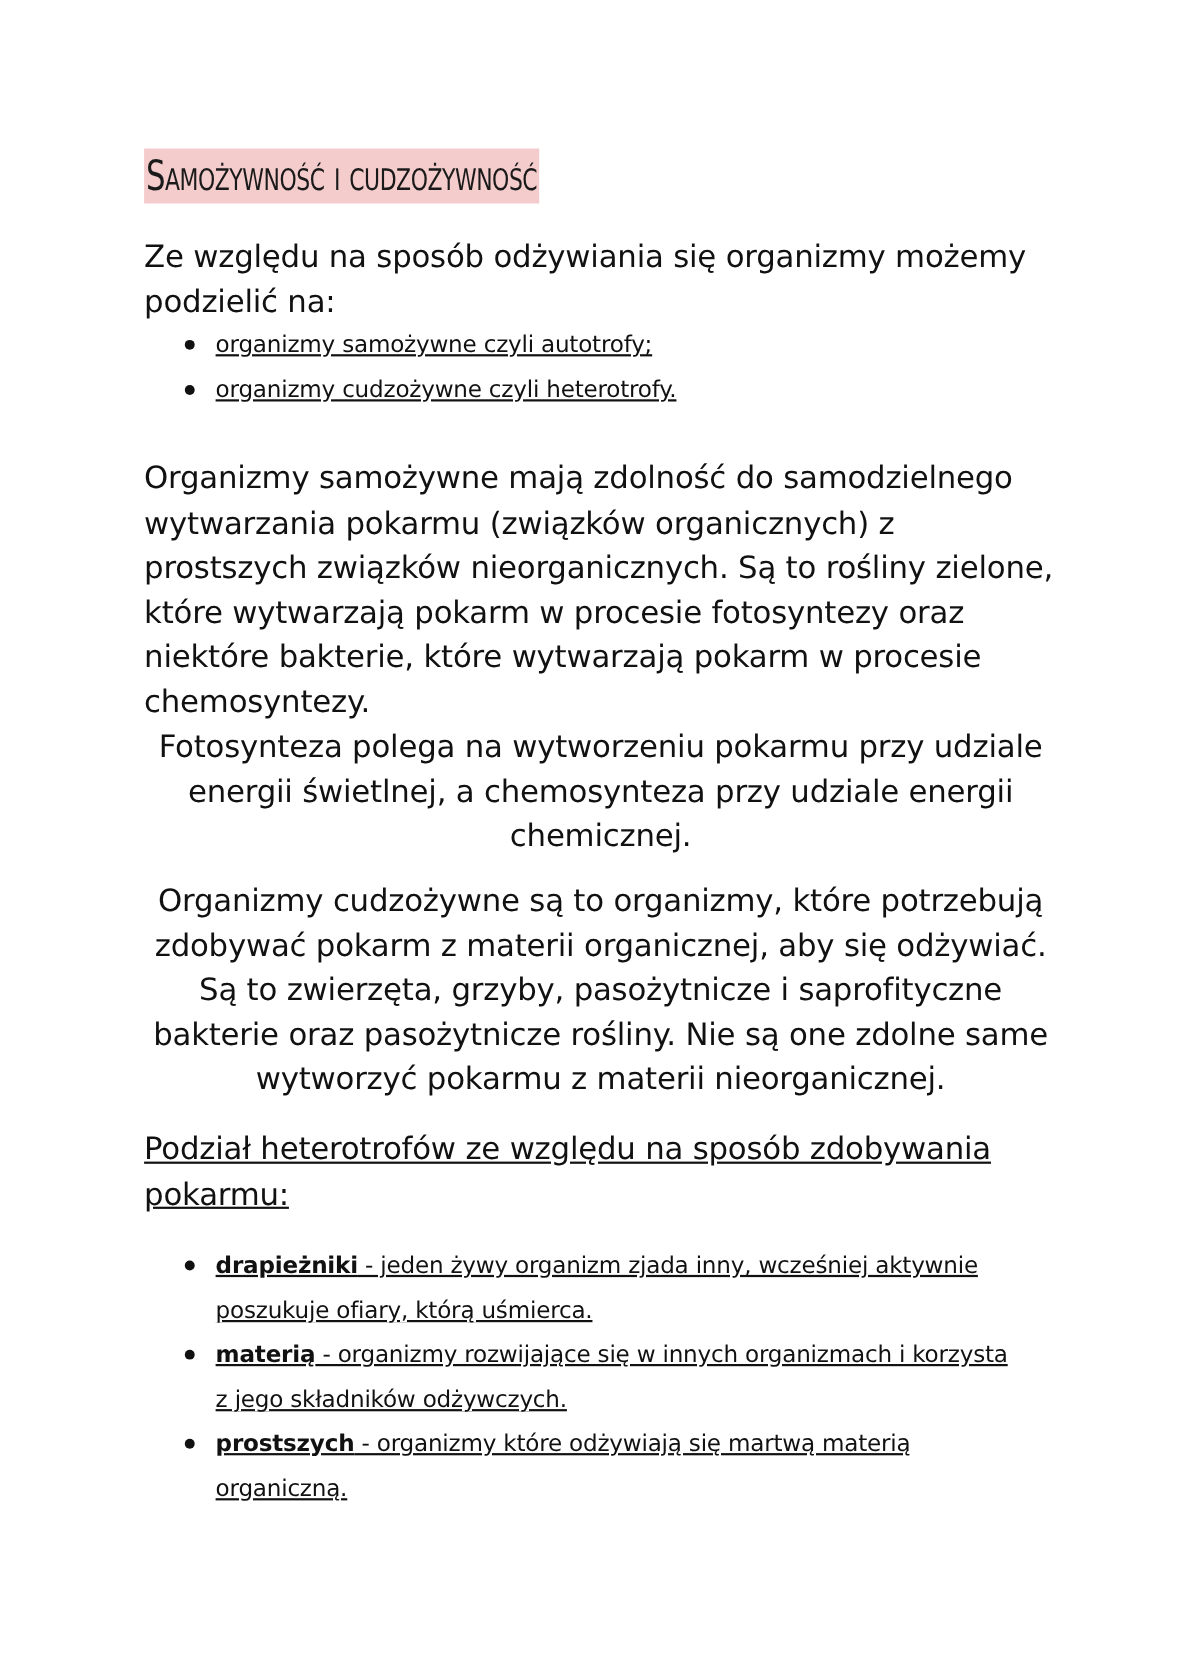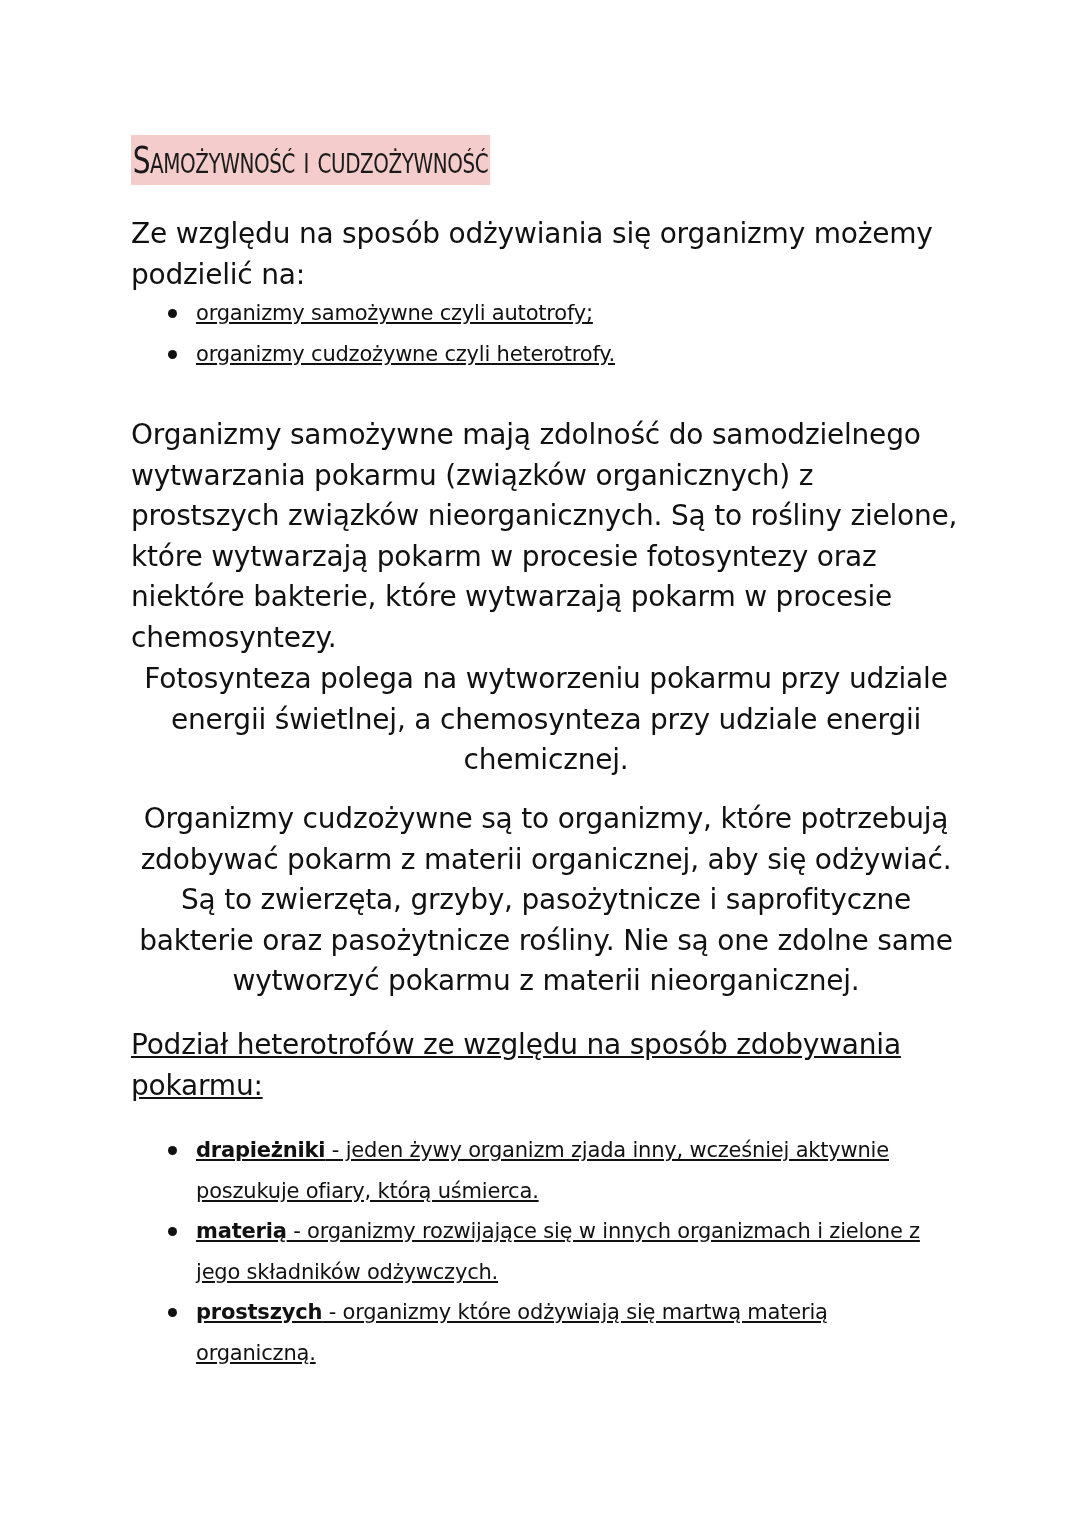--- a/index.html
+++ b/index.html
@@ -54,15 +54,15 @@
 <p class="p" style="top:415px;"><b>Organizmy samożywne</b><span> mają zdolność do samodzielnego wytwarzania pokarmu (związków organicznych) z prostszych związków nieorganicznych. Są to rośliny zielone, które wytwarzają pokarm w procesie fotosyntezy oraz niektóre bakterie, które wytwarzają pokarm w procesie chemosyntezy.</span></p>
 
 <p class="p" style="top:659px;text-align:center;">Fotosynteza polega na wytworzeniu pokarmu przy udziale energii świetlnej, a chemosynteza przy udziale energii chemicznej.</p>
 
 <p class="p" style="top:799px;text-align:center;"><b>Organizmy cudzożywne</b><span> są to organizmy, które potrzebują zdobywać pokarm z materii organicznej, aby się odżywiać. Są to zwierzęta, grzyby, pasożytnicze i saprofityczne bakterie oraz pasożytnicze rośliny. Nie są one zdolne same wytworzyć pokarmu z materii nieorganicznej.</span></p>
 
 <p class="p" style="top:1025px;text-decoration:underline;">Podział heterotrofów ze względu na sposób zdobywania pokarmu:</p>
 
 <ul class="list" style="top:1106px; width:800px;margin-top:24px;">
   <li><span class="bullet"></span><b>drapieżniki</b><span> - jeden żywy organizm zjada inny, wcześniej aktywnie poszukuje ofiary, którą uśmierca.</span></li>
-  <li><span class="bullet"></span><b>materią</b><span> - organizmy rozwijające się w innych organizmach i zielone z jego składników odżywczych.</span></li>
+  <li><span class="bullet"></span><b>materią</b><span> - organizmy rozwijające się w innych organizmach i korzysta z jego składników odżywczych.</span></li>
   <li><span class="bullet"></span><b>prostszych</b><span> -  organizmy które odżywiają się martwą materią organiczną.</span></li>
 </ul>
 
 </body></html>

